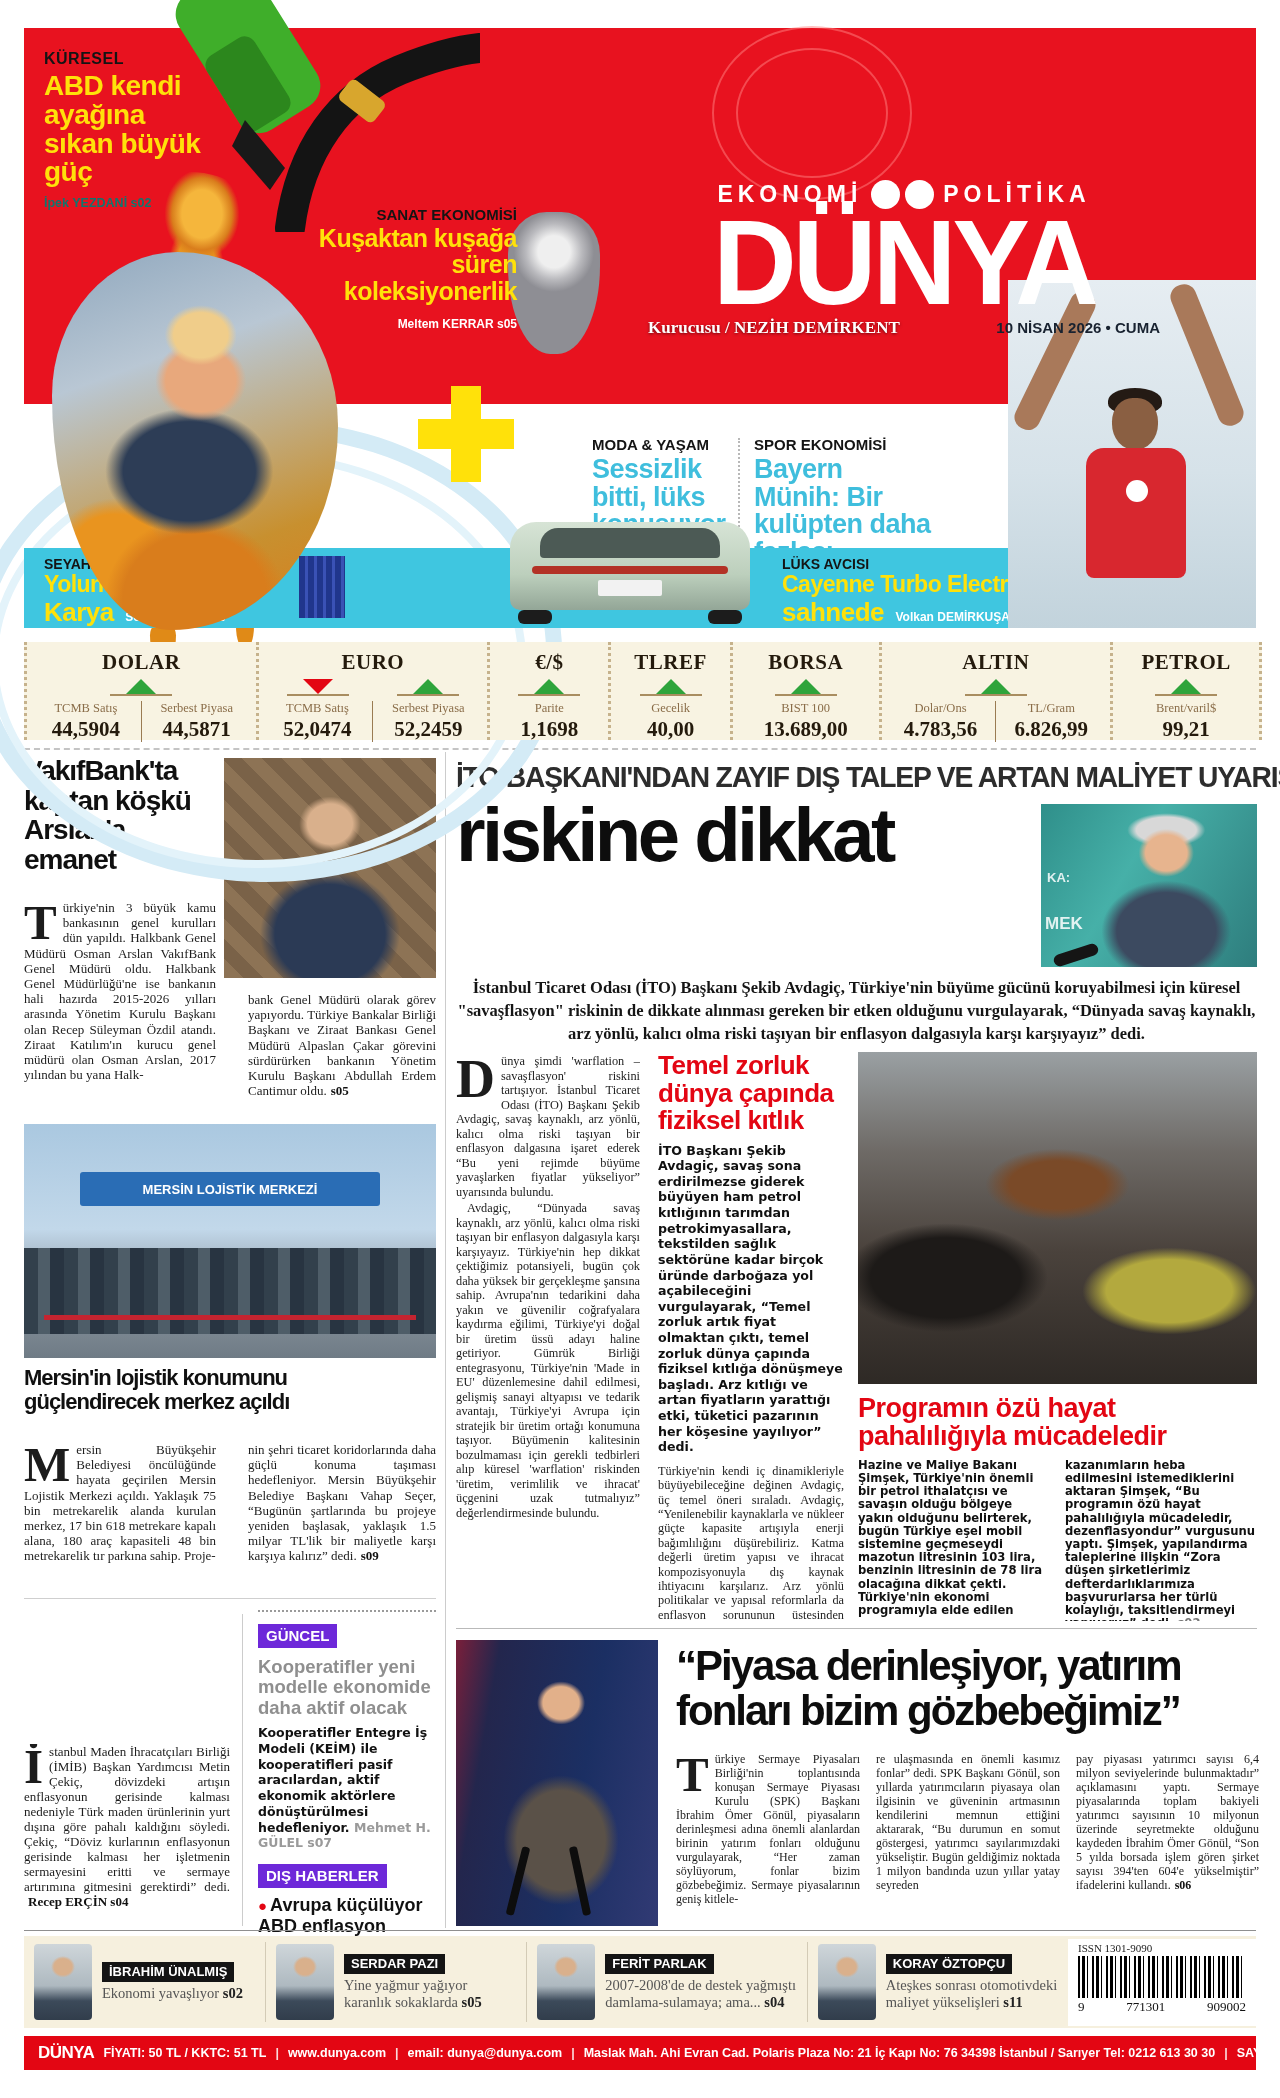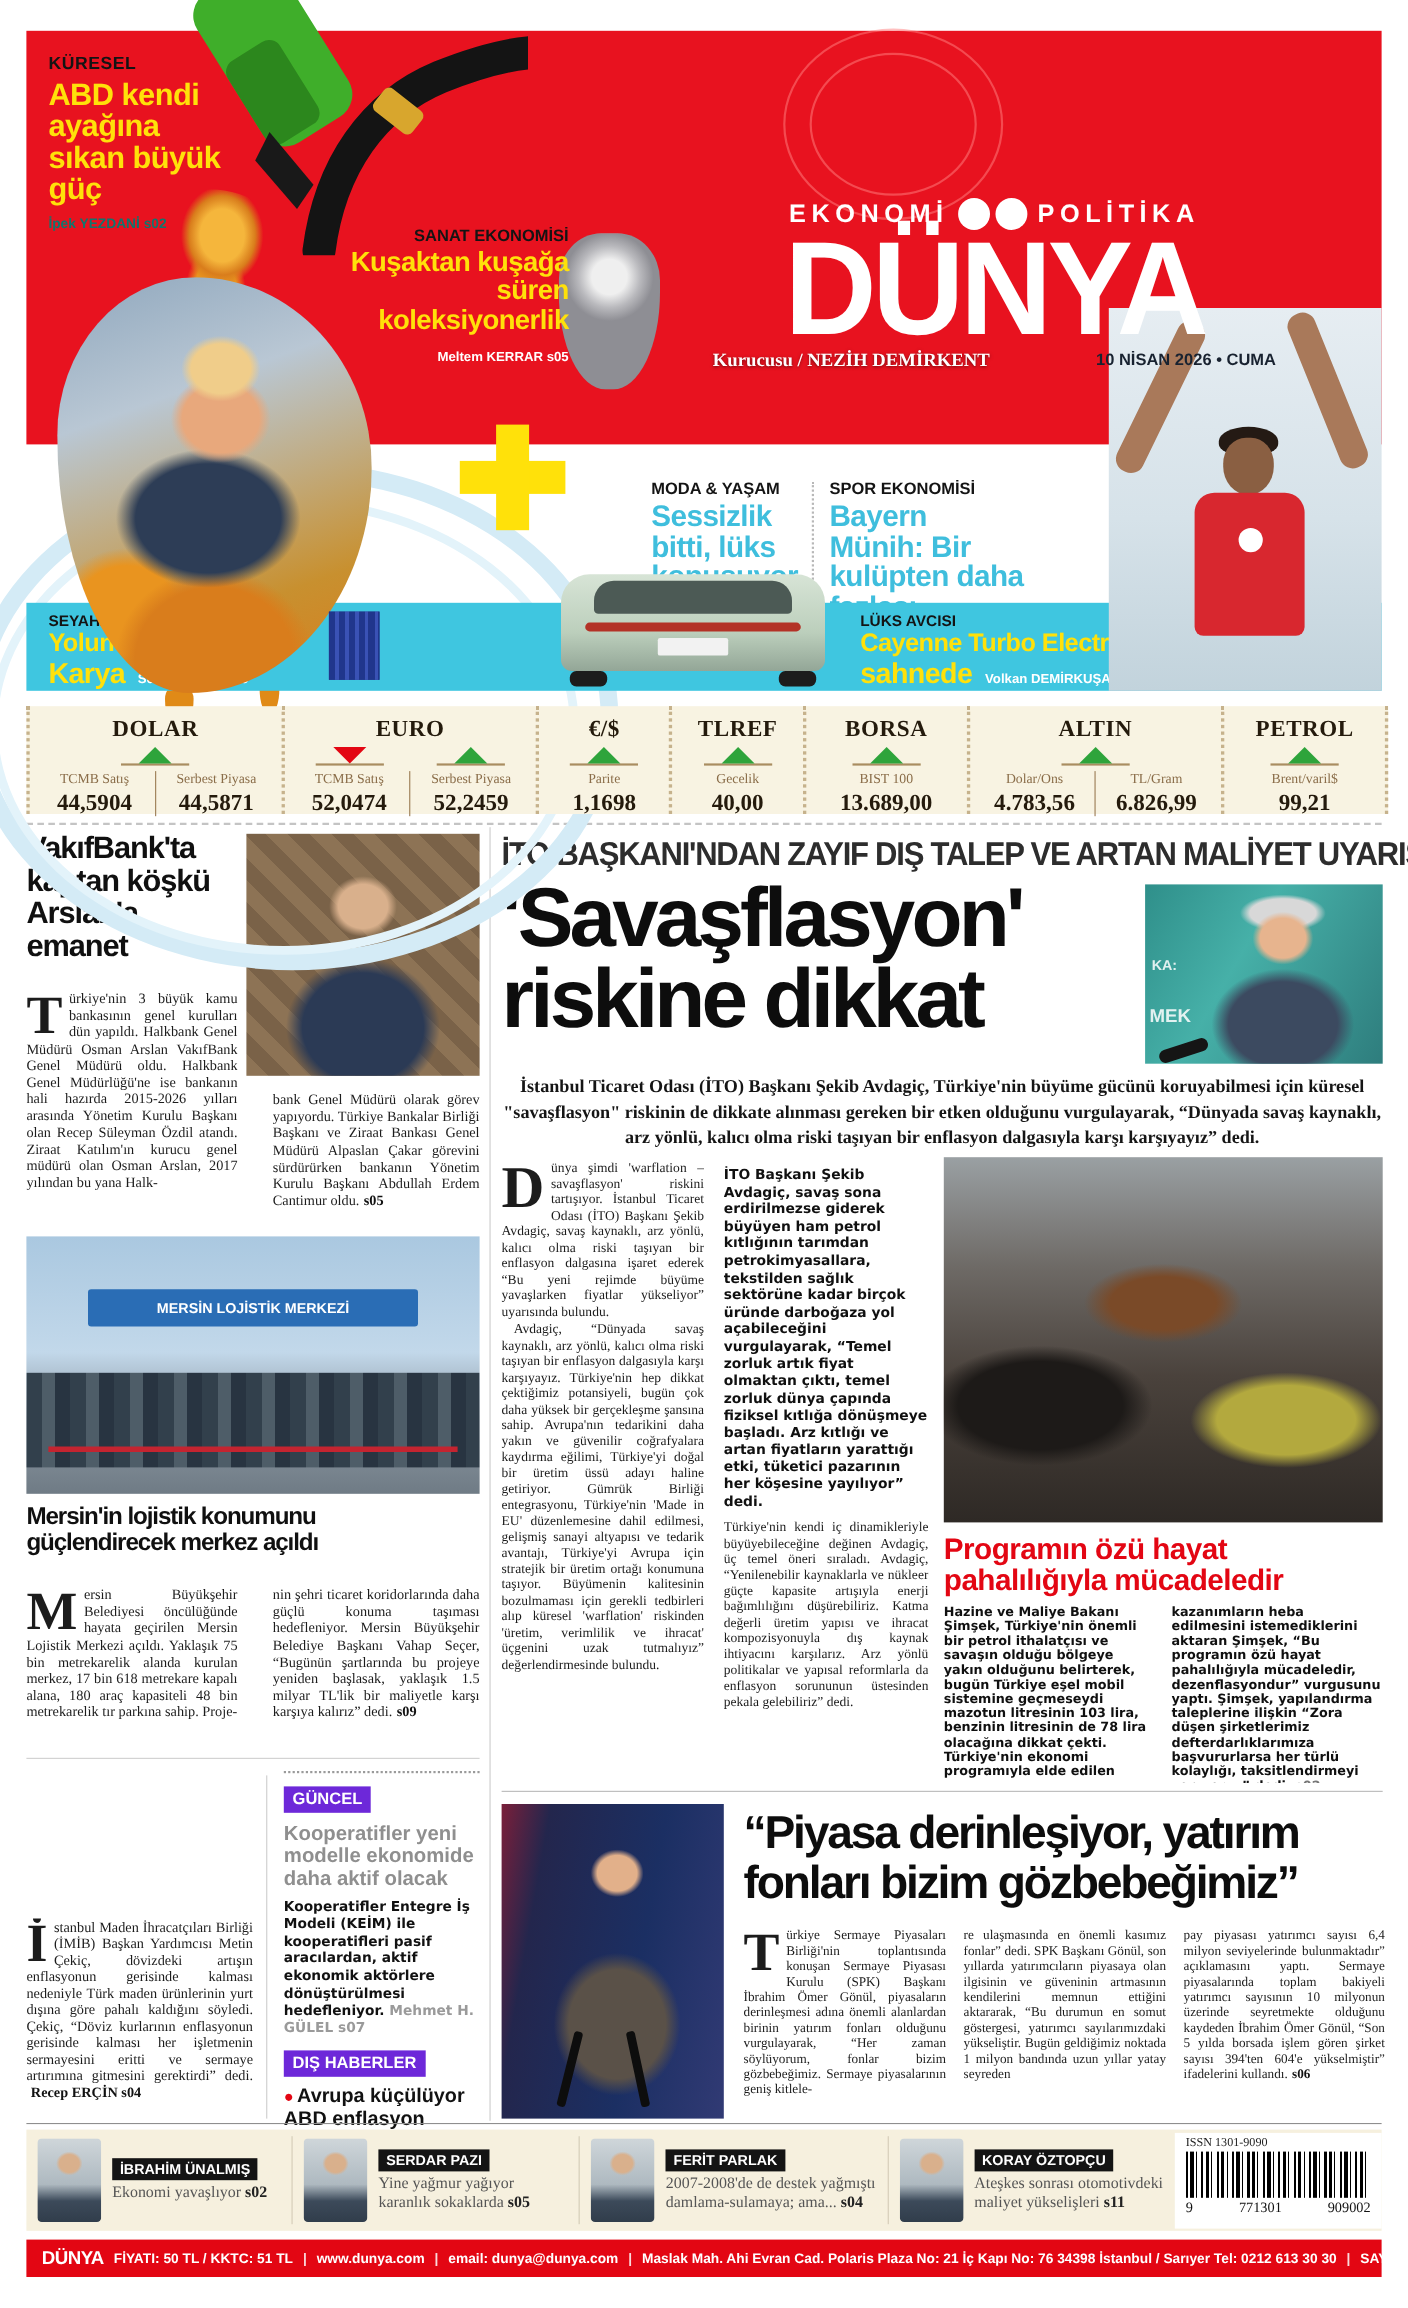--- a/index.html
+++ b/index.html
@@ -454,36 +454,40 @@
       <div style="margin-top:13px;"><span class="tagred">DIŞ HABERLER</span></div>
       <div class="dis-item">
         <span class="dis-bullet">●</span><span>Avrupa küçülüyor ABD enflasyon tehdidi altında</span>
         <span style="color:#9a9a9a;font-weight:700;">s11</span>
       </div>
     </div>
 
     <div class="abs" style="left:432px;top:0;width:801px;height:1180px;">
       <div class="abs kicker" style="left:0;top:8px;">İTO BAŞKANI'NDAN ZAYIF DIŞ TALEP VE ARTAN MALİYET UYARISI</div>
       <div class="abs lead-h" style="left:0;top:46px;width:585px;">
-        <div>'Savaşflasyon'</div>
         <div>riskine dikkat</div>
       </div>
       <div class="abs photo-ph avdagic">
         <span class="av-txt" style="left:6px;top:66px;font-size:13px;">KA:</span>
         <span class="av-txt" style="left:4px;top:110px;font-size:17px;">MEK</span>
         <span class="mic"></span>
       </div>
       <div class="abs deck" style="left:0;top:224px;width:801px;">İstanbul Ticaret Odası (İTO) Başkanı Şekib Avdagiç, Türkiye'nin büyüme gücünü koruyabilmesi için küresel "savaşflasyon" riskinin de dikkate alınması gereken bir etken olduğunu vurgulayarak, “Dünyada savaş kaynaklı, arz yönlü, kalıcı olma riski taşıyan bir enflasyon dalgasıyla karşı karşıyayız” dedi.</div>
 
       <div class="abs serif lead-body" style="left:0;top:302px;width:184px;height:566px;overflow:hidden;">
         <p><span class="dropcap" style="font-size:54px;">D</span><span>ünya şimdi 'warflation – savaşflasyon' riskini tartışıyor. İstanbul Ticaret Odası (İTO) Başkanı Şekib Avdagiç, savaş kaynaklı, arz yönlü, kalıcı olma riski taşıyan bir enflasyon dalgasına işaret ederek “Bu yeni rejimde büyüme yavaşlarken fiyatlar yükseliyor” uyarısında bulundu.</span></p>
         <p>Avdagiç, “Dünyada savaş kaynaklı, arz yönlü, kalıcı olma riski taşıyan bir enflasyon dalgasıyla karşı karşıyayız. Türkiye'nin hep dikkat çektiğimiz potansiyeli, bugün çok daha yüksek bir gerçekleşme şansına sahip. Avrupa'nın tedarikini daha yakın ve güvenilir coğrafyalara kaydırma eğilimi, Türkiye'yi doğal bir üretim üssü adayı haline getiriyor. Gümrük Birliği entegrasyonu, Türkiye'nin 'Made in EU' düzenlemesine dahil edilmesi, gelişmiş sanayi altyapısı ve tedarik avantajı, Türkiye'yi Avrupa için stratejik bir üretim ortağı konumuna taşıyor. Büyümenin kalitesinin bozulmaması için gerekli tedbirleri alıp küresel 'warflation' riskinden 'üretim, verimlilik ve ihracat' üçgenini uzak tutmalıyız” değerlendirmesinde bulundu.</p>
       </div>
 
       <div class="abs" style="left:202px;top:300px;width:186px;height:568px;overflow:hidden;">
+        <div class="sub1-head">
+          <div>Temel zorluk</div>
+          <div>dünya çapında</div>
+          <div>fiziksel kıtlık</div>
+        </div>
         <div class="boldsans" style="margin-top:8px;">İTO Başkanı Şekib Avdagiç, savaş sona erdirilmezse giderek büyüyen ham petrol kıtlığının tarımdan petrokimyasallara, tekstilden sağlık sektörüne kadar birçok üründe darboğaza yol açabileceğini vurgulayarak, “Temel zorluk artık fiyat olmaktan çıktı, temel zorluk dünya çapında fiziksel kıtlığa dönüşmeye başladı. Arz kıtlığı ve artan fiyatların yarattığı etki, tüketici pazarının her köşesine yayılıyor” dedi.</div>
         <div class="serif" style="margin-top:9px;font-size:12.3px;line-height:14.4px;">
           <span>Türkiye'nin kendi iç dinamikleriyle büyüyebileceğine değinen Avdagiç, üç temel öneri sıraladı. Avdagiç, “Yenilenebilir kaynaklarla ve nükleer güçte kapasite artışıyla enerji bağımlılığını düşürebiliriz. Katma değerli üretim yapısı ve ihracat kompozisyonuyla dış kaynak ihtiyacını karşılarız. Arz yönlü politikalar ve yapısal reformlarla da enflasyon sorununun üstesinden pekala gelebiliriz” dedi.</span>
         </div>
       </div>
 
       <div class="abs photo-ph burned"></div>
       <div class="abs" style="left:402px;top:642px;width:399px;">
         <div class="sub2-head">
           <div>Programın özü hayat</div>

